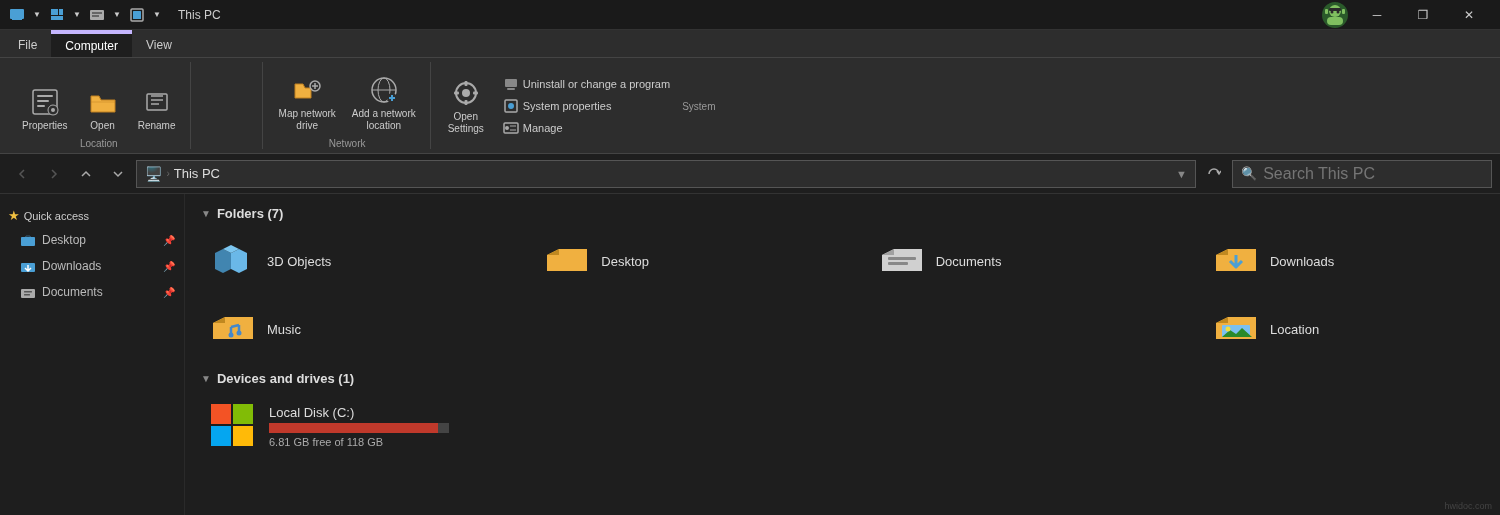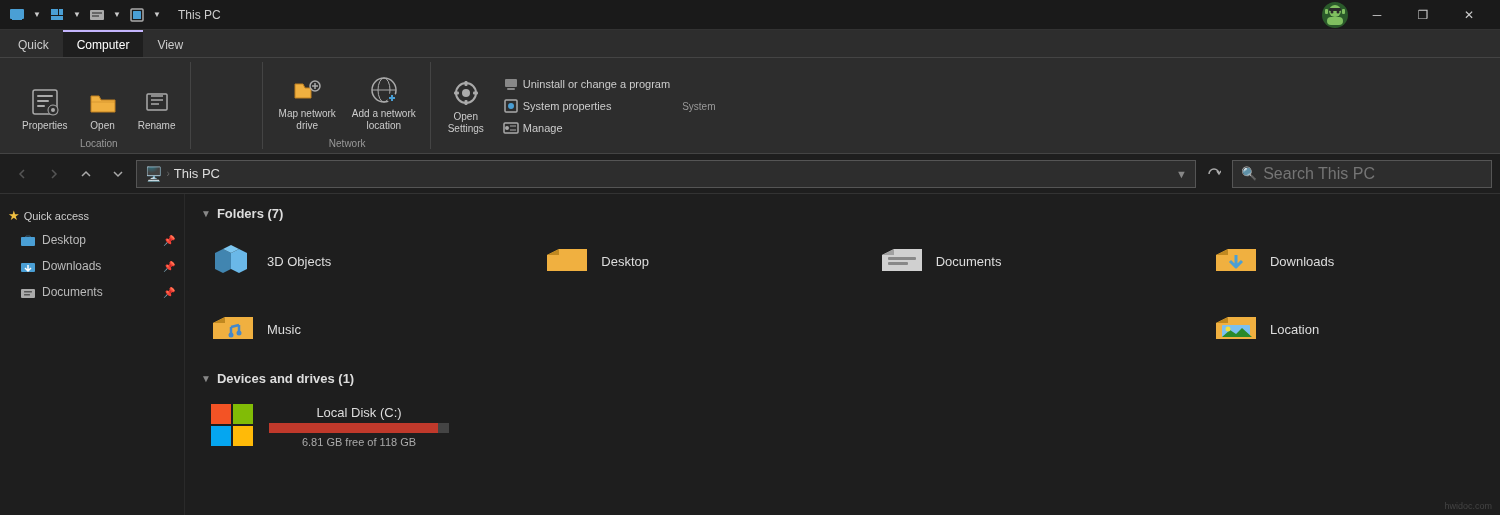--- a/index.html
+++ b/index.html
@@ -85,21 +85,21 @@
       padding: 0 14px;
       font-size: 12px;
       color: #ccc;
       display: flex;
       align-items: center;
       cursor: pointer;
       border-top: 2px solid transparent;
     }
     .ribbon-tab.active {
       background: #1e1e1e;
-      border-top: 2px solid #c4b5fd;
+      border-top: 4px solid #c4b5fd;
       color: #fff;
     }
 
     
     .ribbon-body {
       background: #2d2d2d;
       height: 96px;
       display: flex;
       align-items: stretch;
       border-bottom: 1px solid #444;
@@ -336,21 +336,21 @@
       border-radius: 2px;
       width: 280px;
     }
     .drive-icon-wrap {
       width: 48px;
       height: 48px;
       display: flex;
       align-items: center;
       justify-content: center;
     }
-    .drive-info { display: flex; flex-direction: column; gap: 3px; align-items: center; }
+    .drive-info { display: flex; flex-direction: column; gap: 3px; }
     .drive-name { font-size: 13px; color: #ddd; }
     .drive-bar-bg {
       width: 180px;
       height: 10px;
       background: #444;
     }
     .drive-bar-fill {
       height: 100%;
       background: #c0392b;
     }
@@ -434,21 +434,21 @@
   </div>
 
   <div class="title-bar-controls">
     <button class="title-btn">─</button>
     <button class="title-btn">❐</button>
     <button class="title-btn close">✕</button>
   </div>
 </div>
 
 <div class="ribbon-tabs">
-  <div class="ribbon-tab">Quick</div>
+  <div class="ribbon-tab">File</div>
   <div class="ribbon-tab active">Computer</div>
   <div class="ribbon-tab">View</div>
 </div>
 
 <div class="ribbon-body">
 
   <div class="ribbon-group">
     <div class="ribbon-group-items">
 
       <div class="ribbon-btn">

